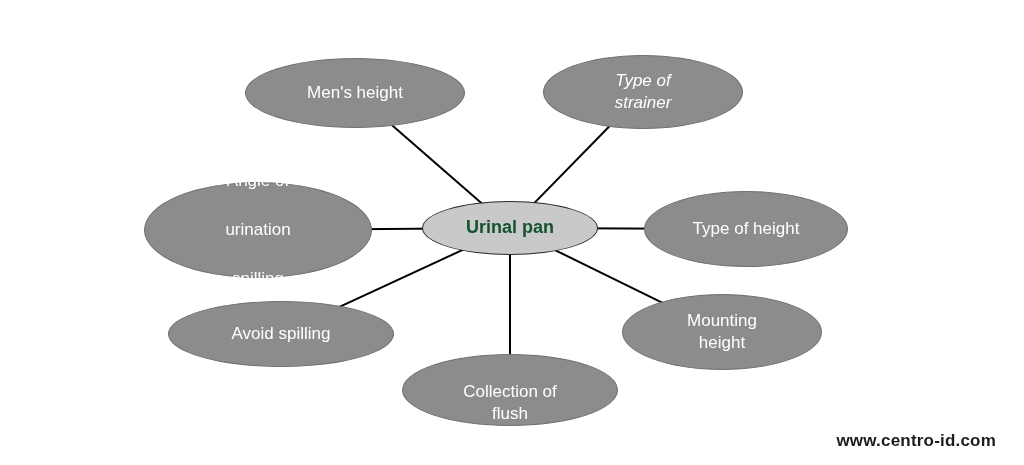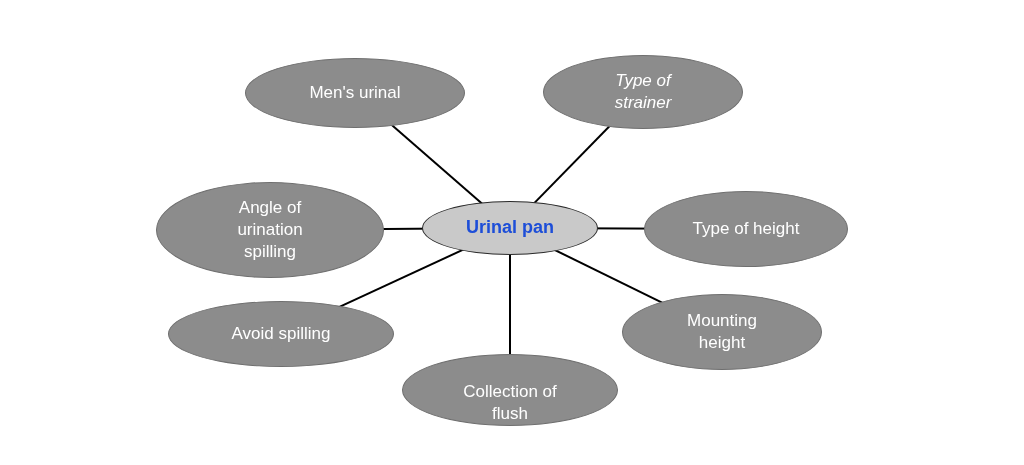--- a/index.html
+++ b/index.html
@@ -36,21 +36,21 @@
   }
   .node.outer {
     background: #8c8c8c;
     border: 1px solid #6f6f6f;
     color: #ffffff;
     font-size: 17px;
   }
   .node.center {
     background: #c9c9c9;
     border: 1.5px solid #2a2a2a;
-    color: #1d4ed8;
+    color: #14532d;
     font-size: 18px;
     font-weight: bold;
     z-index: 2;
   }
   .node .line {
     display: block;
   }
   #watermark {
     position: absolute;
     right: 28px;
@@ -80,40 +80,41 @@
         <line x1="512.0" y1="229.0" x2="718.1" y2="330.1" stroke="#000000" stroke-width="2" marker-end="url(#arrowhead)"></line>
         <line x1="510.0" y1="230.2" x2="510.0" y2="385.8" stroke="#000000" stroke-width="2" marker-end="url(#arrowhead)"></line>
       </g>
   </svg>
 
   <div id="nodes">
       <div class="node center" style="left: 422px; top: 201px; width: 176px; height: 54px;">
         <span class="line">Urinal pan</span>
       </div>
       <div class="node outer" style="left: 245px; top: 58px; width: 220px; height: 70px;">
-        <span class="line">Men's urinal</span>
+        <span class="line">Men's height</span>
       </div>
       <div class="node outer" style="left: 543px; top: 55px; width: 200px; height: 74px; font-style: italic;">
         <span class="line">Type of</span>
         <span class="line">strainer</span>
       </div>
-      <div class="node outer" style="left: 156px; top: 182px; width: 228px; height: 96px;">
+      <div class="node outer" style="left: 144px; top: 182px; width: 228px; height: 96px; gap: 27px;">
         <span class="line">Angle of</span>
         <span class="line">urination</span>
         <span class="line">spilling</span>
       </div>
       <div class="node outer" style="left: 644px; top: 191px; width: 204px; height: 76px;">
         <span class="line">Type of height</span>
       </div>
       <div class="node outer" style="left: 168px; top: 301px; width: 226px; height: 66px;">
         <span class="line">Avoid spilling</span>
       </div>
       <div class="node outer" style="left: 622px; top: 294px; width: 200px; height: 76px; text-align: right;">
         <span class="line">Mounting</span>
         <span class="line">height</span>
       </div>
       <div class="node outer" style="left: 402px; top: 354px; width: 216px; height: 72px; justify-content: flex-end;">
         <span class="line">Collection of</span>
         <span class="line">flush</span>
       </div>
     </div>
 
+  <div id="watermark">www.centro-id.com</div>
 </div>
 
 </body></html>

